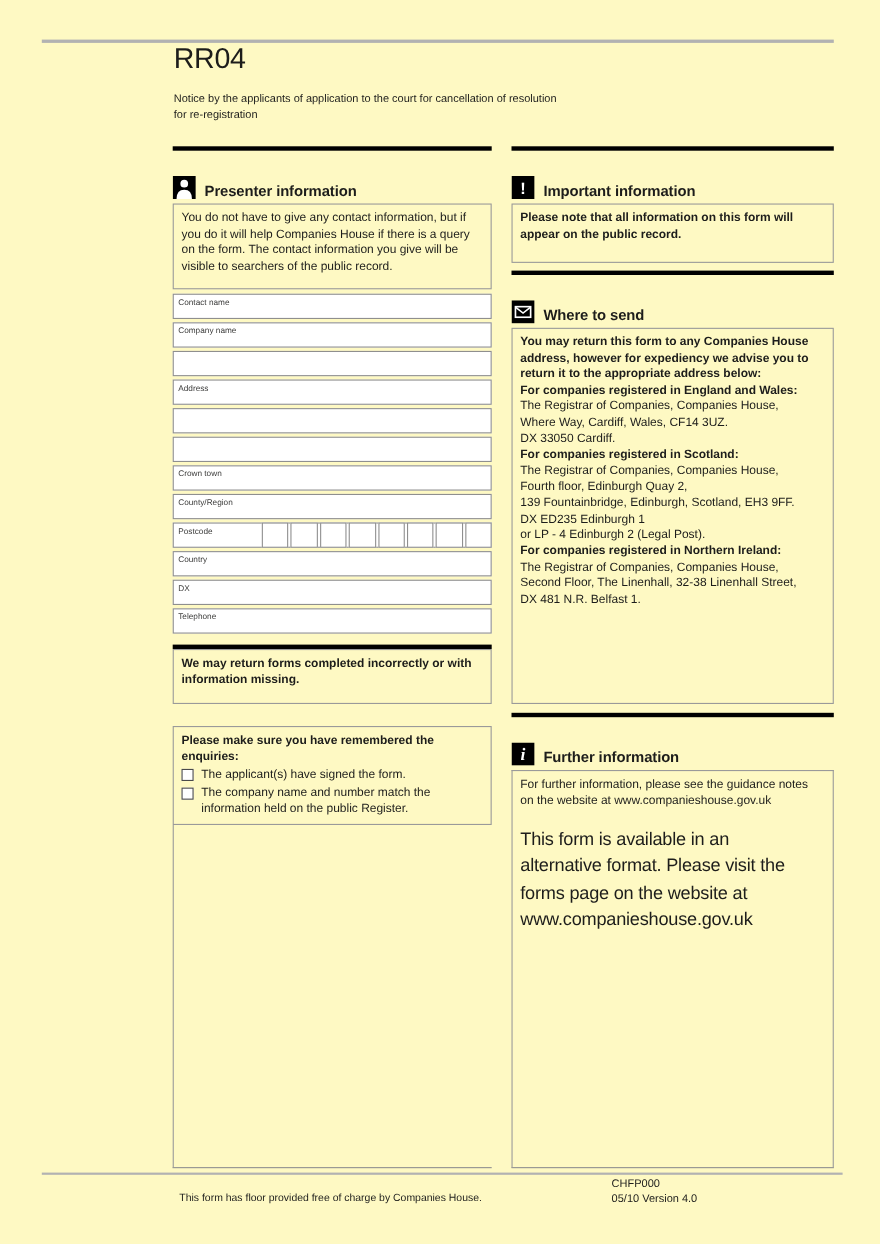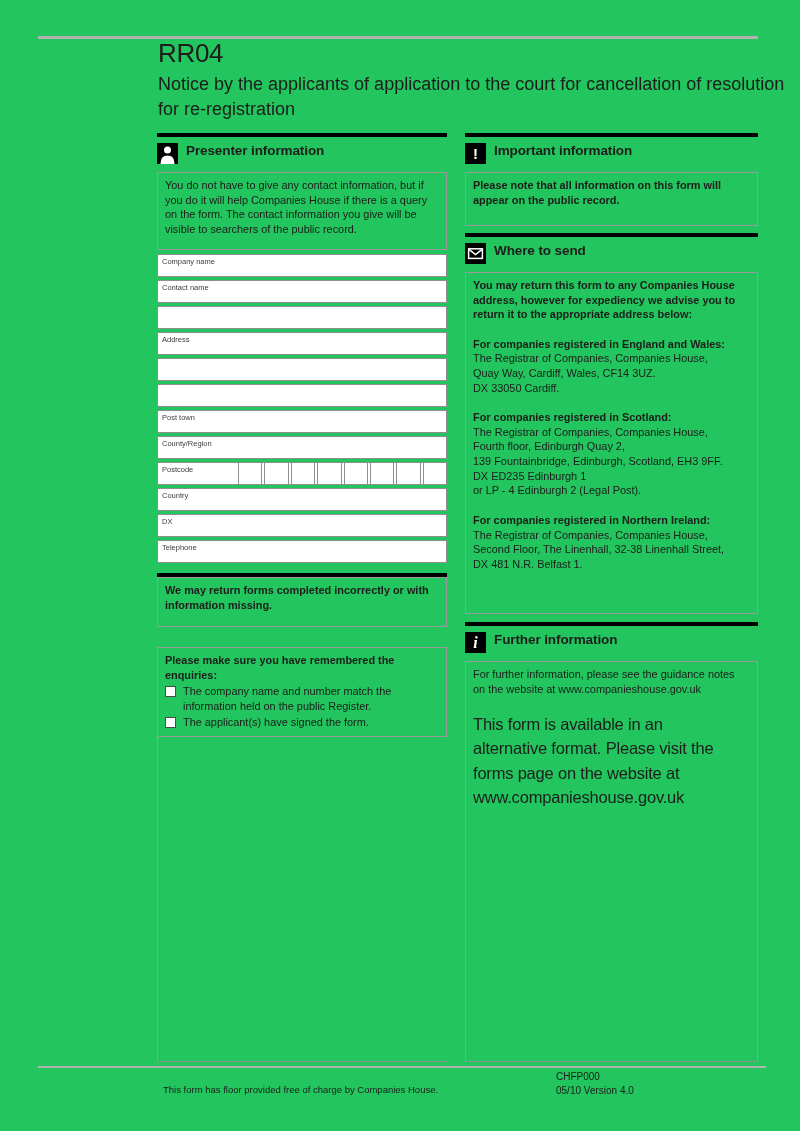--- a/index.html
+++ b/index.html
@@ -1,33 +1,33 @@
 <!DOCTYPE html>
 <html style="--bar: #000000; --box-border: #9a9a9a; --field-border: #8f8f8f; --text: #1d1d1b; --rule: #b2b2b2;"><head>
 <meta charset="utf-8">
 <style>
   html,body { margin:0; padding:0; background:#fff; }
   .page {
-    position:relative; width:800px; height:1131px; background:#22c55e;
+    position:relative; width:800px; height:1131px; background:#fef9c3;
     font-family:"Liberation Sans","DejaVu Sans",sans-serif;
     color:var(--text,#1d1d1b); overflow:hidden;
   }
   .top-rule { position:absolute; left:38px; top:36px; width:720px; height:3px; background:var(--rule,#b2b2b2); }
   .bottom-rule { position:absolute; left:38px; top:1066px; width:728px; height:2px; background:var(--rule,#b2b2b2); }
 
   .header-block { position:absolute; left:158px; top:40px; }
   .form-code { font-size:26px; font-weight:400; line-height:1.05; letter-spacing:-0.3px; }
-  .subtitle { font-size:18px; line-height:1.35; margin-top:5px; white-space:nowrap; }
+  .subtitle { font-size:10px; line-height:1.35; margin-top:17px; white-space:nowrap; }
 
   .col { position:absolute; top:133px; height:929px; display:flex; flex-direction:column; }
   .col-left  { left:157px; width:290px; }
   .col-right { left:465px; width:293px; }
 
   .sec-bar  { height:4px; background:var(--bar,#000); }
-  .sec-head { display:flex; align-items:flex-start; gap:8px; padding-top:6px; margin-bottom:4px; height:25px; }
+  .sec-head { display:flex; align-items:flex-end; gap:8px; padding-top:19px; margin-bottom:4px; height:25px; }
   .sec-head svg { display:block; flex:none; }
   .sec-title { font-size:13.5px; font-weight:700; letter-spacing:-0.1px; }
 
   .box { border:1px solid var(--box-border,#9a9a9a); padding:5px 7px; font-size:10.9px; line-height:1.34; box-sizing:border-box; }
   .bold { font-weight:700; }
 
   .presenter-body { min-height:78px; margin-bottom:4px; }
 
   .field { position:relative; border:1px solid var(--field-border,#8f8f8f); height:23px; margin-bottom:3px; box-sizing:border-box; background:#fff; }
   .field-label { position:absolute; top:2px; left:4px; font-size:7.5px; color:#3c3c3b; letter-spacing:0; }
@@ -35,21 +35,21 @@
   .pc-box { flex:1; border:1px solid var(--field-border,#8f8f8f); background:#fff; }
 
   .checklist-head { margin-top:7px; }
   .chk-note { min-height:50px; margin-bottom:20px; }
   .chk-remember { min-height:90px; }
   .chk-item { display:flex; gap:7px; margin-top:2px; font-size:10.9px; }
   .chk-box { width:9px; height:9px; border:1px solid #4a4a4a; flex:none; margin-top:2px; background:#fff; }
 
   .important-body { min-height:54px; margin-bottom:7px; }
   .wts-body { min-height:342px; margin-bottom:8px; }
-  .wts-region { margin-top:15px; }
+  .wts-region { }
   .further-body { flex:1; border-bottom:1px solid var(--field-border,#8f8f8f); }
   .nowrap { white-space:nowrap; }
   .alt-format { margin-top:16px; font-size:16.5px; line-height:1.47; letter-spacing:-0.2px; }
 
   .left-continuation { flex:1; border-left:1px solid var(--box-border,#9a9a9a); border-bottom:1px solid var(--field-border,#8f8f8f); }
 
   .footer-left  { position:absolute; left:163px; top:1084px; font-size:9.5px; }
   .footer-right { position:absolute; left:556px; top:1070px; font-size:10px; line-height:1.4; }
 </style>
 </head>
@@ -74,39 +74,39 @@
       <svg width="21" height="21" viewBox="0 0 21 21">
         <rect width="21" height="21" fill="#000"></rect>
         <circle cx="10.5" cy="7" r="3.5" fill="#fff"></circle>
         <path d="M3.5 21 Q3.5 12.6 10.5 12.6 Q17.5 12.6 17.5 21 Z" fill="#fff"></path>
       </svg>
       <span class="sec-title">Presenter information</span>
     </div>
     <div class="box presenter-body">You do not have to give any contact information, but if you do it will help Companies House if there is a query on the form.  The contact information you give will be visible to searchers of the public record.</div>
 
     <div class="field">
+      <span class="field-label">Contact name</span>
+    </div>
+    <div class="field">
       <span class="field-label">Company name</span>
     </div>
     <div class="field">
-      <span class="field-label">Contact name</span>
-    </div>
-    <div class="field">
       <span class="field-label"></span>
     </div>
     <div class="field">
       <span class="field-label">Address</span>
     </div>
     <div class="field">
       <span class="field-label"></span>
     </div>
     <div class="field">
       <span class="field-label"></span>
     </div>
     <div class="field">
-      <span class="field-label">Post town</span>
+      <span class="field-label">Crown town</span>
     </div>
     <div class="field">
       <span class="field-label">County/Region</span>
     </div>
     <div class="field">
       <span class="field-label">Postcode</span>
       <span class="pc-boxes">
         <span class="pc-box"></span>
         <span class="pc-box"></span>
         <span class="pc-box"></span>
@@ -126,25 +126,25 @@
     <div class="field">
       <span class="field-label">Telephone</span>
     </div>
 
     <div class="sec-bar checklist-head"></div>
     <div class="box bold chk-note">We may return forms completed incorrectly or with information missing.</div>
     <div class="box chk-remember">
       <div class="bold">Please make sure you have remembered the enquiries:</div>
       <div class="chk-item">
         <span class="chk-box"></span>
-        <span>The company name and number match the information held on the public Register.</span>
+        <span>The applicant(s) have signed the form.</span>
       </div>
       <div class="chk-item">
         <span class="chk-box"></span>
-        <span>The applicant(s) have signed the form.</span>
+        <span>The company name and number match the information held on the public Register.</span>
       </div>
     </div>
 
     <div class="left-continuation"></div>
   </div>
 
   <div class="col col-right">
 
     <div class="sec-bar"></div>
     <div class="sec-head">
@@ -164,21 +164,21 @@
         <path d="M3.6 6.2 L10.5 11.6 L17.4 6.2" fill="none" stroke="#fff" stroke-width="1.5"></path>
       </svg>
       <span class="sec-title">Where to send</span>
     </div>
     <div class="box wts-body">
       <div class="bold">You may return this form to any Companies House address, however for expediency we advise you to return it to the appropriate address below:</div>
 
       <div class="wts-region">
         <div class="bold">For companies registered in England and Wales:</div>
         <div>The Registrar of Companies, Companies House,</div>
-        <div>Quay Way, Cardiff, Wales, CF14 3UZ.</div>
+        <div>Where Way, Cardiff, Wales, CF14 3UZ.</div>
         <div>DX 33050 Cardiff.</div>
       </div>
 
       <div class="wts-region">
         <div class="bold">For companies registered in Scotland:</div>
         <div>The Registrar of Companies, Companies House,</div>
         <div>Fourth floor, Edinburgh Quay 2,</div>
         <div>139 Fountainbridge, Edinburgh, Scotland, EH3 9FF.</div>
         <div>DX ED235 Edinburgh 1</div>
         <div>or LP - 4 Edinburgh 2 (Legal Post).</div>

